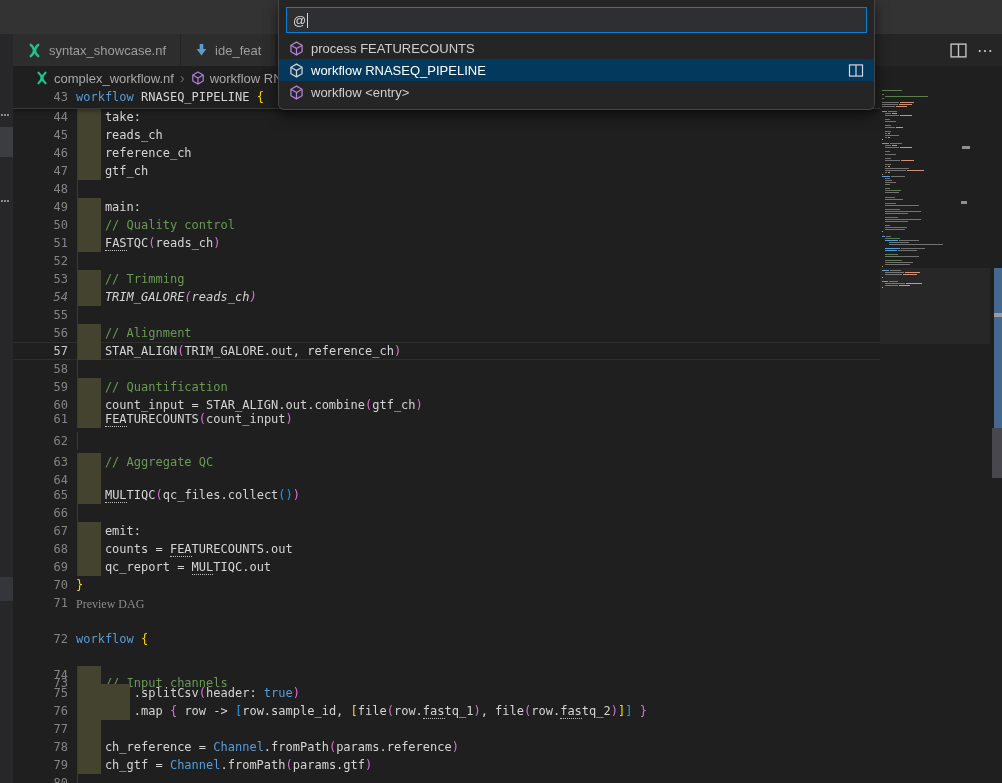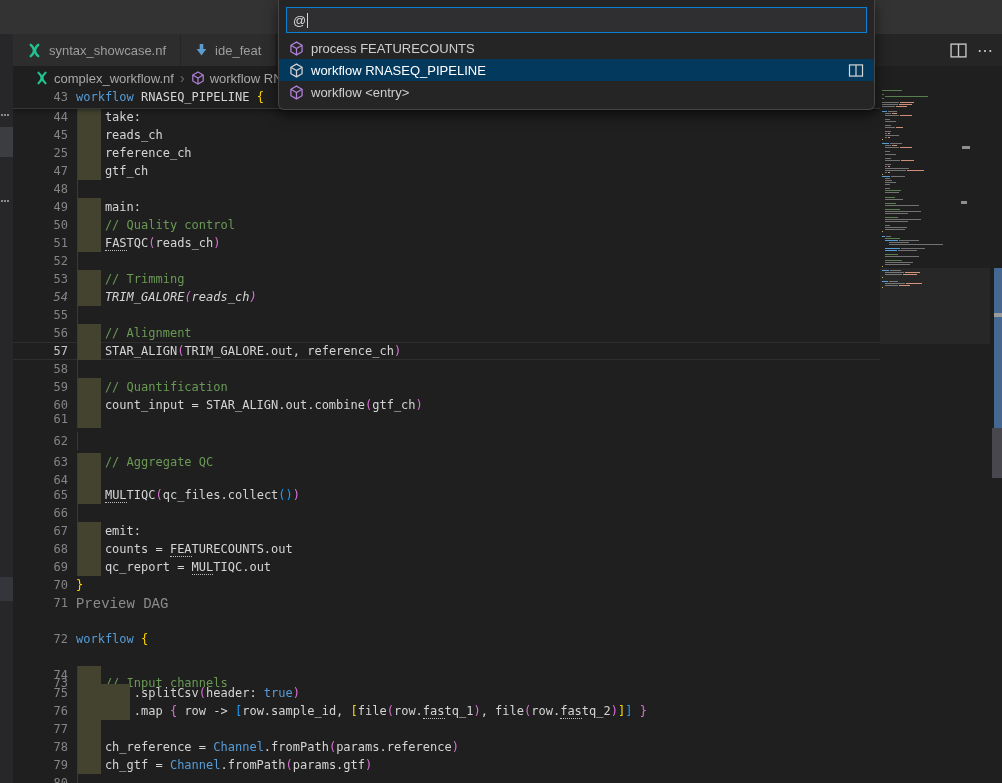--- a/index.html
+++ b/index.html
@@ -23,21 +23,21 @@
   .num{position:absolute;left:0;width:55px;text-align:right;color:#858585;}
   .num.cur{color:#c6c6c6;}
   .code{position:absolute;left:63px;}
   .guide{position:absolute;left:64px;top:0;width:1px;height:18px;background:#3a3a3a;}
   .band{position:absolute;left:65px;top:0;height:18px;background:#434330;}
   .band.l1{width:23px;} .band.l2{width:52px;}
   .curline{position:absolute;left:0;right:0;height:18px;border-top:1px solid rgba(255,255,255,0.07);
            border-bottom:1px solid rgba(255,255,255,0.07);box-sizing:border-box;}
   #sticky{position:absolute;left:0;top:0;right:0;height:18px;background:#1f1f1f;
           border-bottom:1px solid #383838;box-shadow:0 2px 4px rgba(0,0,0,0.35);z-index:5;}
-  .codelens{position:absolute;left:63px;font-size:14px;color:#8c8c8c;font-family:Liberation Mono, monospace;line-height:16px;}
+  .codelens{position:absolute;left:63px;font-size:12px;color:#8c8c8c;font-family:Liberation Serif, serif;line-height:16px;}
   .kw{color:#569CD6;} .pl{color:#D4D4D4;} .cm{color:#6A9955;}
   .b1{color:#FFD700;} .b2{color:#DA70D6;} .b3{color:#179FFF;}
   .hint{border-bottom:1px dotted #bdbdbd;}
   
   #minimap{left:880px;top:90px;width:110px;height:693px;background:#1f1f1f;}
   #mm-slider{position:absolute;left:0;width:110px;background:rgba(255,255,255,0.04);}
   #scrolllane{left:990px;top:90px;width:12px;height:693px;background:#1f1f1f;}
   .ov{position:absolute;left:4px;width:8px;}
   
   #quickpick{left:278px;top:0;width:597px;background:#252526;border:1px solid #454545;border-top:none;
@@ -114,37 +114,37 @@
         <path d="M1.8 4 L7 7 L12.2 4 M7 7 V13" stroke="#B180D7" stroke-width="1.2"></path>
       </svg>
     </span>
     <span>workflow RNASEQ_PIPELINE</span>
   </div>
 
   <div id="editor" class="abs">
     <div id="rows">
         <div class="row" style="top: 18px;"><div class="guide"></div><div class="band l1"></div><span class="num">44</span><span class="code"><span class="pl">    take:</span></span></div>
         <div class="row" style="top: 36px;"><div class="guide"></div><div class="band l1"></div><span class="num">45</span><span class="code"><span class="pl">    reads_ch</span></span></div>
-        <div class="row" style="top: 54px;"><div class="guide"></div><div class="band l1"></div><span class="num">25</span><span class="code"><span class="pl">    reference_ch</span></span></div>
+        <div class="row" style="top: 54px;"><div class="guide"></div><div class="band l1"></div><span class="num">46</span><span class="code"><span class="pl">    reference_ch</span></span></div>
         <div class="row" style="top: 72px;"><div class="guide"></div><div class="band l1"></div><span class="num">47</span><span class="code"><span class="pl">    gtf_ch</span></span></div>
         <div class="row" style="top: 90px;"><div class="guide"></div><span class="num">48</span><span class="code"></span></div>
         <div class="row" style="top: 108px;"><div class="guide"></div><div class="band l1"></div><span class="num">49</span><span class="code"><span class="pl">    main:</span></span></div>
         <div class="row" style="top: 126px;"><div class="guide"></div><div class="band l1"></div><span class="num">50</span><span class="code"><span class="cm">    // Quality control</span></span></div>
         <div class="row" style="top: 144px;"><div class="guide"></div><div class="band l1"></div><span class="num">51</span><span class="code"><span class="pl">    </span><span class="pl"><span class="hint">FAS</span>TQC</span><span class="b2">(</span><span class="pl">reads_ch</span><span class="b2">)</span></span></div>
         <div class="row" style="top: 162px;"><div class="guide"></div><span class="num">52</span><span class="code"></span></div>
         <div class="row" style="top: 180px;"><div class="guide"></div><div class="band l1"></div><span class="num">53</span><span class="code"><span class="cm">    // Trimming</span></span></div>
         <div class="row" style="top: 198px; font-style: italic;"><div class="guide"></div><div class="band l1"></div><span class="num">54</span><span class="code"><span class="pl">    TRIM_GALORE</span><span class="b2">(</span><span class="pl">reads_ch</span><span class="b2">)</span></span></div>
         <div class="row" style="top: 216px;"><div class="guide"></div><span class="num">55</span><span class="code"></span></div>
         <div class="row" style="top: 234px;"><div class="guide"></div><div class="band l1"></div><span class="num">56</span><span class="code"><span class="cm">    // Alignment</span></span></div>
         <div class="curline" style="top: 252px;"></div>
         <div class="row" style="top: 252px;"><div class="guide"></div><div class="band l1"></div><span class="num cur">57</span><span class="code"><span class="pl">    STAR_ALIGN</span><span class="b2">(</span><span class="pl">TRIM_GALORE.out, reference_ch</span><span class="b2">)</span></span></div>
         <div class="row" style="top: 270px;"><div class="guide"></div><span class="num">58</span><span class="code"></span></div>
         <div class="row" style="top: 288px;"><div class="guide"></div><div class="band l1"></div><span class="num">59</span><span class="code"><span class="cm">    // Quantification</span></span></div>
         <div class="row" style="top: 306px;"><div class="guide"></div><div class="band l1"></div><span class="num">60</span><span class="code"><span class="pl">    count_input = STAR_ALIGN.out.combine</span><span class="b2">(</span><span class="pl">gtf_ch</span><span class="b2">)</span></span></div>
-        <div class="row" style="top: 320px;"><div class="guide"></div><div class="band l1"></div><span class="num">61</span></div>
+        <div class="row" style="top: 320px;"><div class="guide"></div><div class="band l1"></div><span class="num">61</span><span class="code"><span class="pl">    </span><span class="pl"><span class="hint">FEA</span>TURECOUNTS</span><span class="b2">(</span><span class="pl">count_input</span><span class="b2">)</span></span></div>
         <div class="row" style="top: 342px;"><div class="guide"></div><span class="num">62</span><span class="code"></span></div>
         <div class="row" style="top: 363px; text-decoration: underline;"><div class="guide"></div><div class="band l1"></div><span class="num">63</span><span class="code"><span class="cm">    // Aggregate QC</span></span></div>
         <div class="row" style="top: 381px;"><div class="guide"></div><div class="band l1"></div><span class="num">64</span></div>
         <div class="row" style="top: 396px;"><div class="guide"></div><div class="band l1"></div><span class="num">65</span><span class="code"><span class="pl">    </span><span class="pl"><span class="hint">MUL</span>TIQC</span><span class="b2">(</span><span class="pl">qc_files.collect</span><span class="b3">()</span><span class="b2">)</span></span></div>
         <div class="row" style="top: 414px;"><div class="guide"></div><span class="num">66</span><span class="code"></span></div>
         <div class="row" style="top: 432px;"><div class="guide"></div><div class="band l1"></div><span class="num">67</span><span class="code"><span class="pl">    emit:</span></span></div>
         <div class="row" style="top: 450px;"><div class="guide"></div><div class="band l1"></div><span class="num">68</span><span class="code"><span class="pl">    counts = </span><span class="pl"><span class="hint">FEA</span>TURECOUNTS</span><span class="pl">.out</span></span></div>
         <div class="row" style="top: 468px;"><div class="guide"></div><div class="band l1"></div><span class="num">69</span><span class="code"><span class="pl">    qc_report = </span><span class="pl"><span class="hint">MUL</span>TIQC</span><span class="pl">.out</span></span></div>
         <div class="row" style="top: 486px;"><span class="num">70</span><span class="code"><span class="b1">}</span></span></div>
         <div class="row" style="top: 504px;"><span class="num">71</span><span class="code"></span></div>

